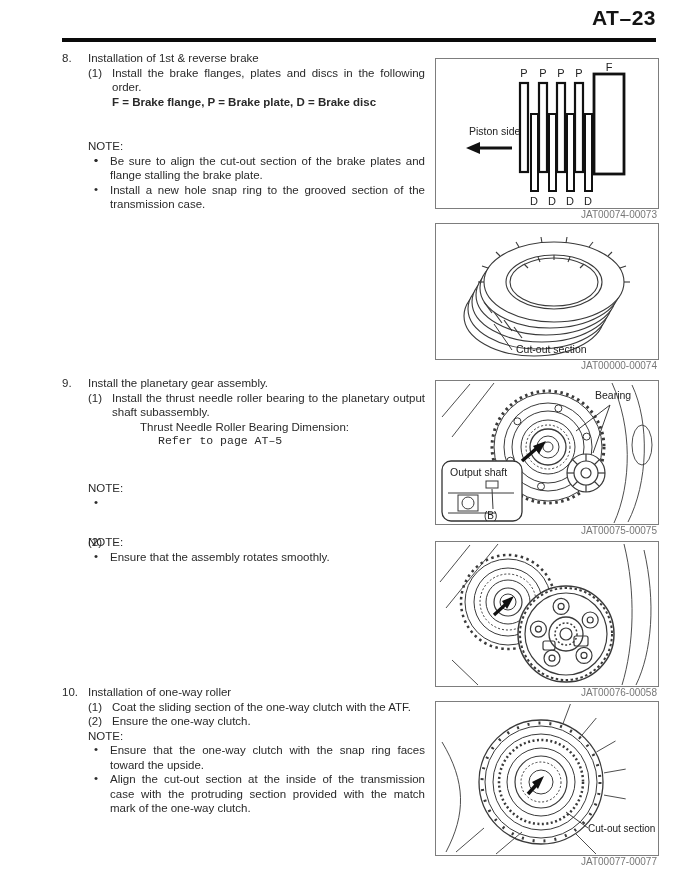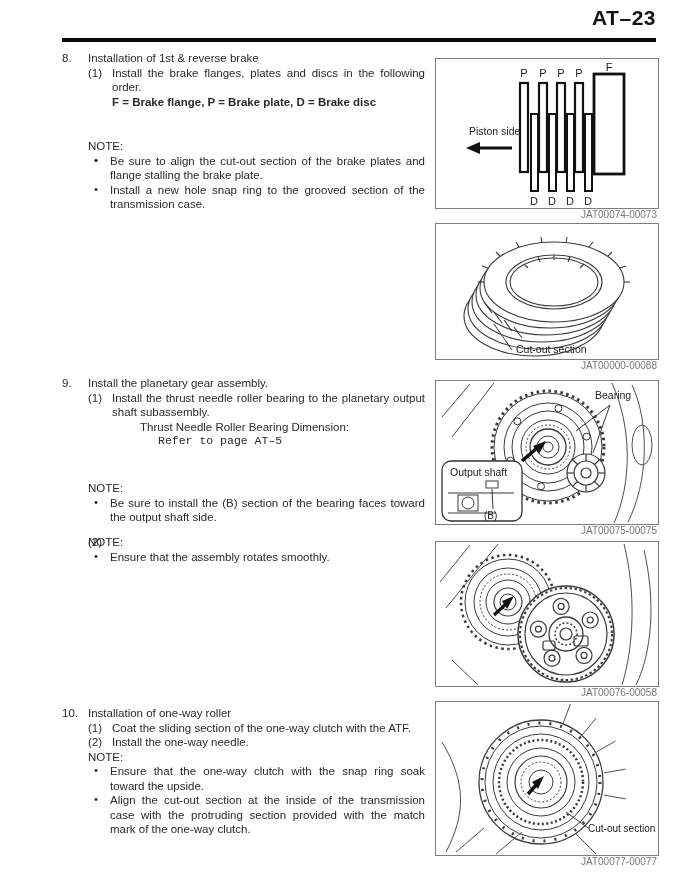--- a/index.html
+++ b/index.html
@@ -76,52 +76,51 @@
     <span>Install the thrust needle roller bearing to the planetary output shaft subassembly.</span>
   </div>
   <div class="ind78">Thrust Needle Roller Bearing Dimension:</div>
   <div class="ind96">Refer to page AT–5</div>
 </div>
 
 <div class="block" style="top:481px">
   <div class="note">NOTE:</div>
   <div class="bullet">
     <span class="dot">•</span>
-    <span>Be sure to install the (B) section of the bearing faces toward the output shaft side.</span>
   </div>
 </div>
 
 <div class="block" style="top:535px">
   <div class="step">
     <span class="snum">(2)</span>
   </div>
   <div class="note">NOTE:</div>
   <div class="bullet">
     <span class="dot">•</span>
     <span>Ensure that the assembly rotates smoothly.</span>
   </div>
 </div>
 
-<div class="block" style="top:706px">
+<div class="block" style="top:685px">
   <div class="hang head">
     <span class="num">10.</span>
     <span>Installation of one-way roller</span>
   </div>
   <div class="step">
     <span class="snum">(1)</span>
     <span>Coat the sliding section of the one-way clutch with the ATF.</span>
   </div>
   <div class="step">
     <span class="snum">(2)</span>
-    <span>Install the one-way needle.</span>
+    <span>Ensure the one-way clutch.</span>
   </div>
   <div class="note">NOTE:</div>
   <div class="bullet">
     <span class="dot">•</span>
-    <span>Ensure that the one-way clutch with the snap ring soak toward the upside.</span>
+    <span>Ensure that the one-way clutch with the snap ring faces toward the upside.</span>
   </div>
   <div class="bullet">
     <span class="dot">•</span>
     <span>Align the cut-out section at the inside of the transmission case with the protruding section provided with the match mark of the one-way clutch.</span>
   </div>
 </div>
 
 <div class="fig" style="top:58px;height:149px">
   <svg width="222" height="149" viewBox="0 0 222 149">
 
@@ -184,21 +183,21 @@
 
       <line x1="58" y1="88" x2="66" y2="99"></line>
       <line x1="68" y1="96" x2="76" y2="107"></line>
       <line x1="78" y1="103" x2="86" y2="114"></line>
       <line x1="48" y1="78" x2="56" y2="89"></line>
     </g>
     <line x1="76" y1="126" x2="58" y2="100" stroke="#3a3a3a" stroke-width="1"></line>
     <text x="80" y="129" font-size="10.5">Cut-out section</text>
   </svg>
 </div>
-<div class="cap" style="top:360px">JAT00000-00088</div>
+<div class="cap" style="top:360px">JAT00000-00074</div>
 
 <div class="fig" style="top:380px;height:143px">
   <svg width="222" height="143" viewBox="0 0 222 143">
     <g class="lineart" stroke-width="0.9">
       <path d="M34,3 L6,36"></path>
       <path d="M58,2 L16,56"></path>
       <path d="M196,4 C214,42 212,102 192,141"></path>
       <path d="M176,2 C196,46 196,102 178,142"></path>
       <ellipse cx="206" cy="64" rx="10" ry="20"></ellipse>
     </g>

